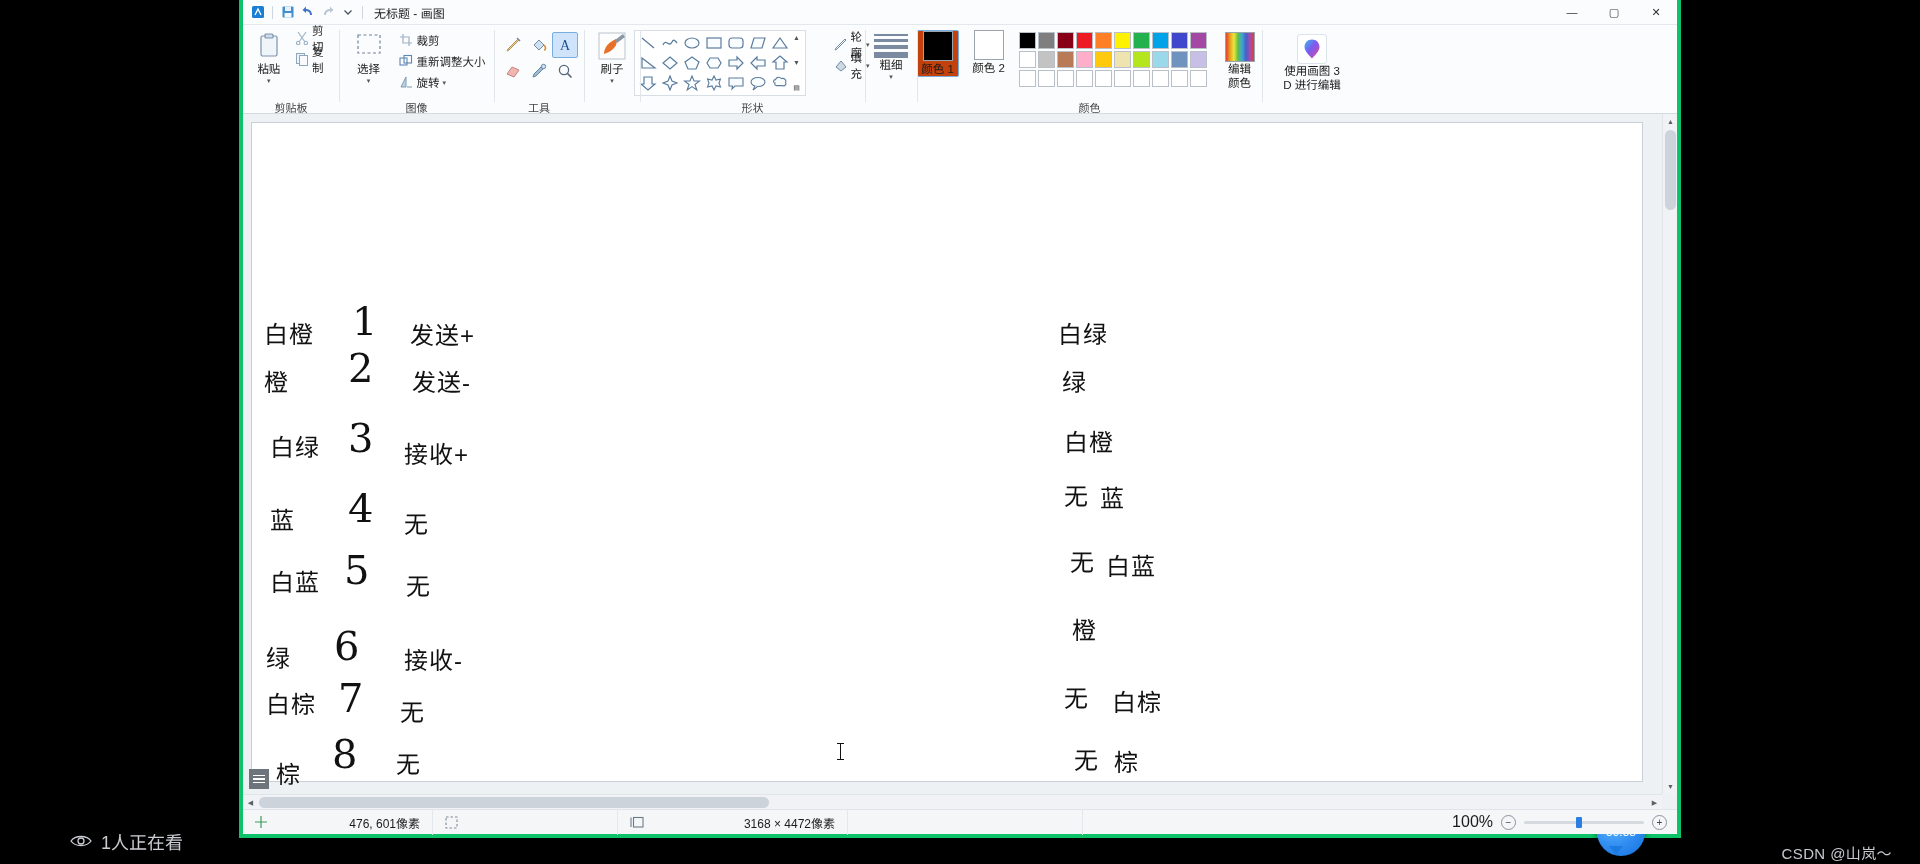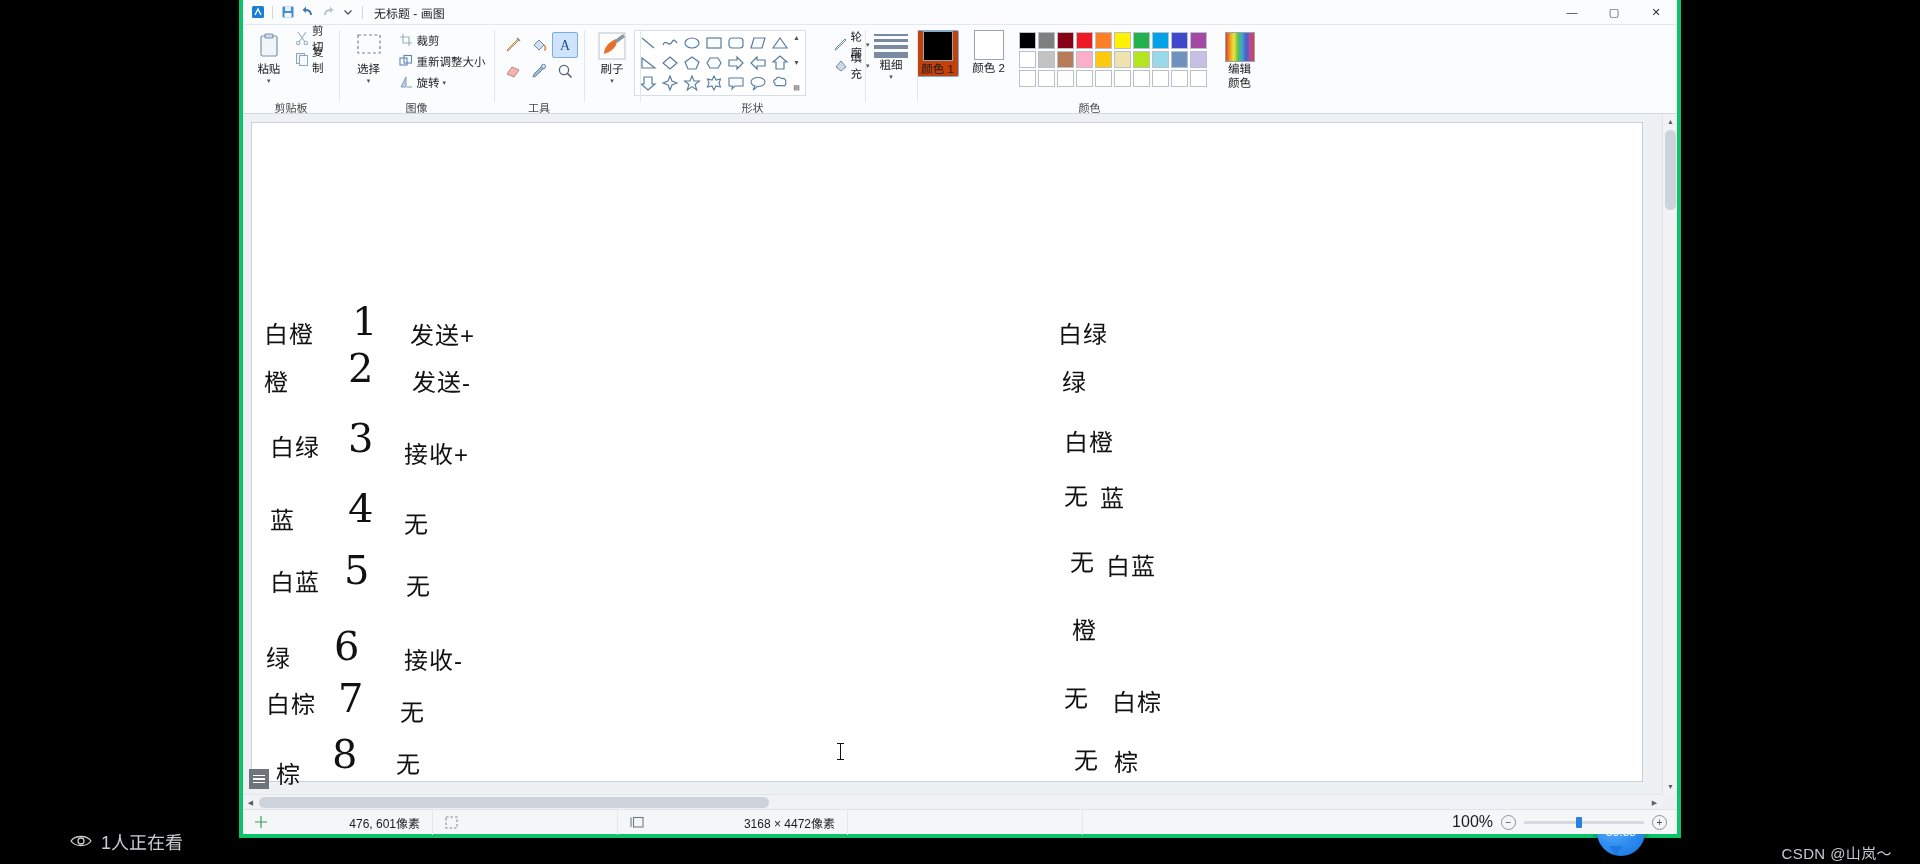--- a/index.html
+++ b/index.html
@@ -585,20 +585,41 @@
 
           <div class="bigbtn" style="width:46px">
             <span class="rainbow"></span>
             <span class="cap">编辑</span>
             <span class="cap">颜色</span>
           </div>
         </div>
         <div class="rgroup-label">颜色</div>
       </div>
 
+      <div class="rgroup" style="width:100px">
+        <div class="rgroup-body" style="padding-top:4px">
+          <div class="bigbtn" style="width:90px">
+            <span class="paint3d-ico">
+              <svg width="22" height="22" viewBox="0 0 22 22">
+                <defs>
+                  <linearGradient id="p3d" x1="0" y1="0" x2="1" y2="1">
+                    <stop offset="0%" stop-color="#3bbef0"></stop>
+                      <stop offset="45%" stop-color="#7a5bf0"></stop>
+                    <stop offset="100%" stop-color="#e0479e"></stop>
+                  </linearGradient>
+                </defs>
+                <path d="M11 1.5 C15.5 1.5 18.5 5 18.5 9 C18.5 13.5 13 18 11 20.5 C9 18 3.5 13.5 3.5 9 C3.5 5 6.5 1.5 11 1.5 Z" fill="url(#p3d)"></path>
+              </svg>
+            </span>
+            <span class="cap">使用画图 3</span>
+            <span class="cap">D 进行编辑</span>
+          </div>
+        </div>
+        <div class="rgroup-label"></div>
+      </div>
     </div>
 
     <div class="canvas-wrap">
       <div class="canvas">
 
         <div class="ink label" style="left:12px;  top:192px">白橙</div>
         <div class="ink label" style="left:12px;  top:240px">橙</div>
         <div class="ink label" style="left:18px;  top:305px">白绿</div>
         <div class="ink label" style="left:18px;  top:378px">蓝</div>
         <div class="ink label" style="left:18px;  top:440px">白蓝</div>

